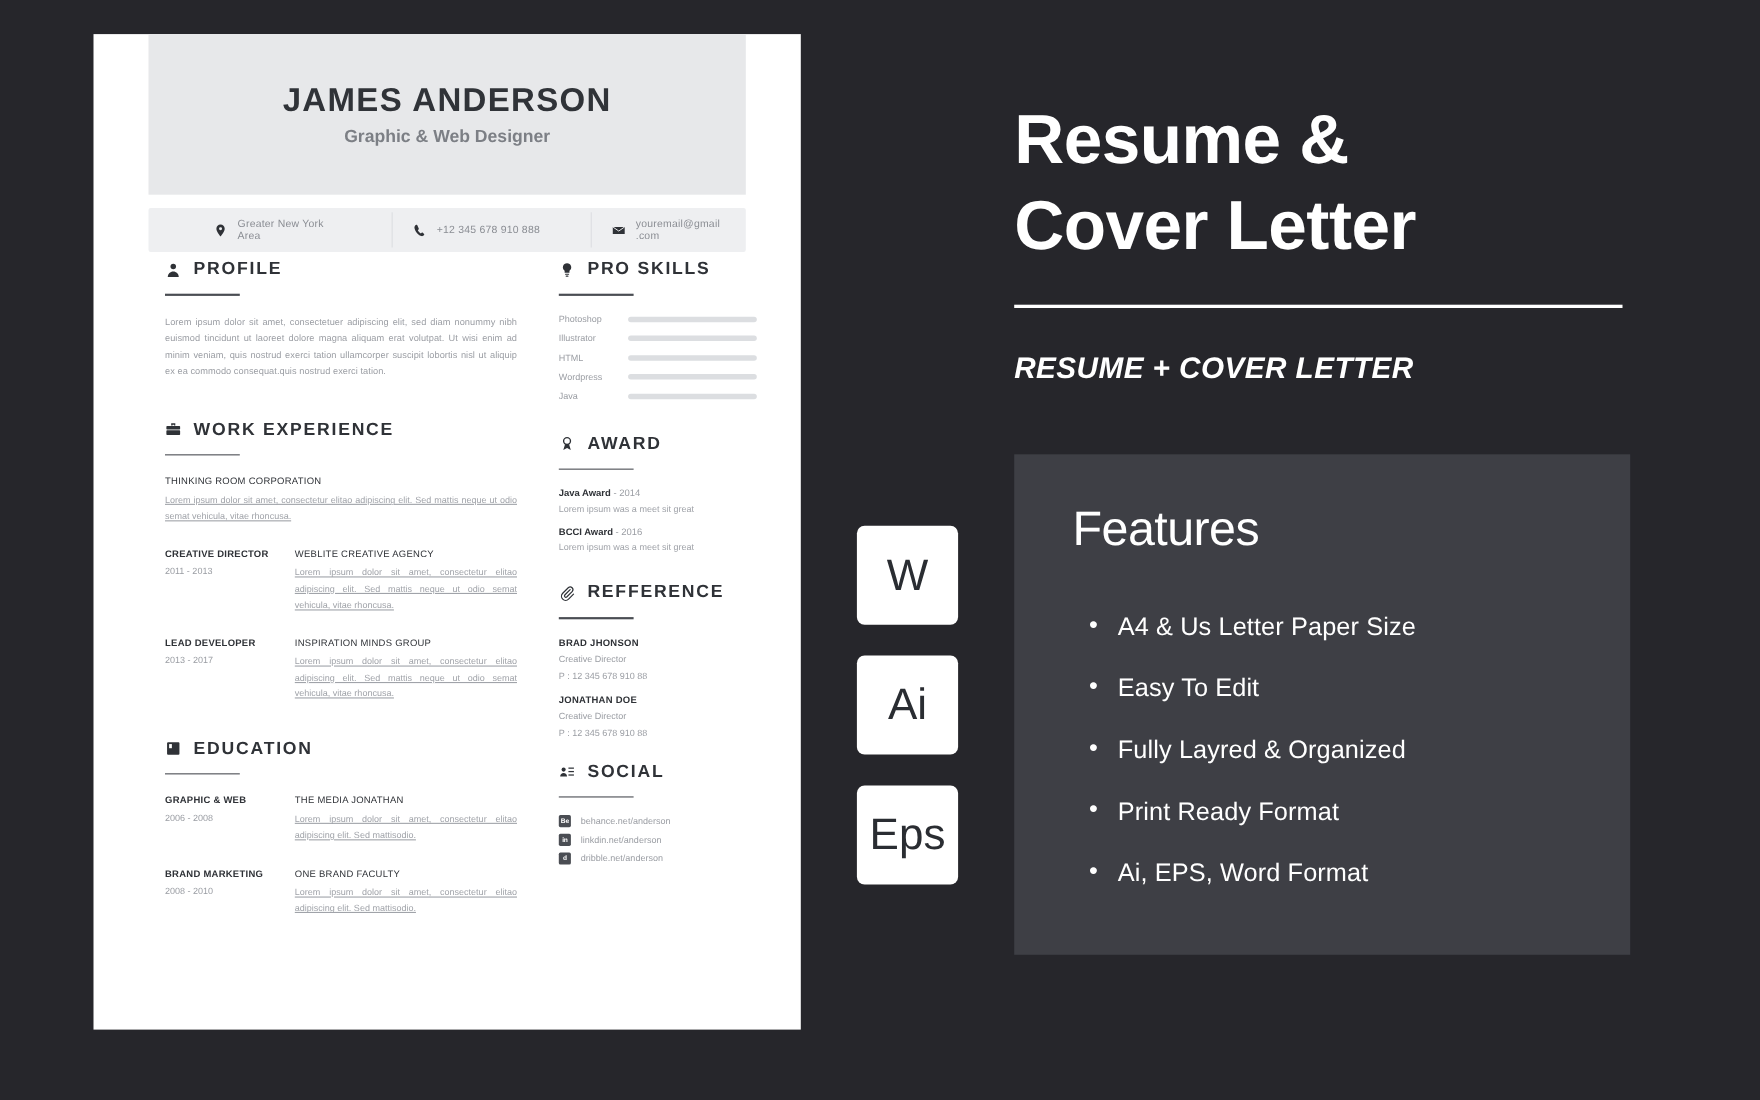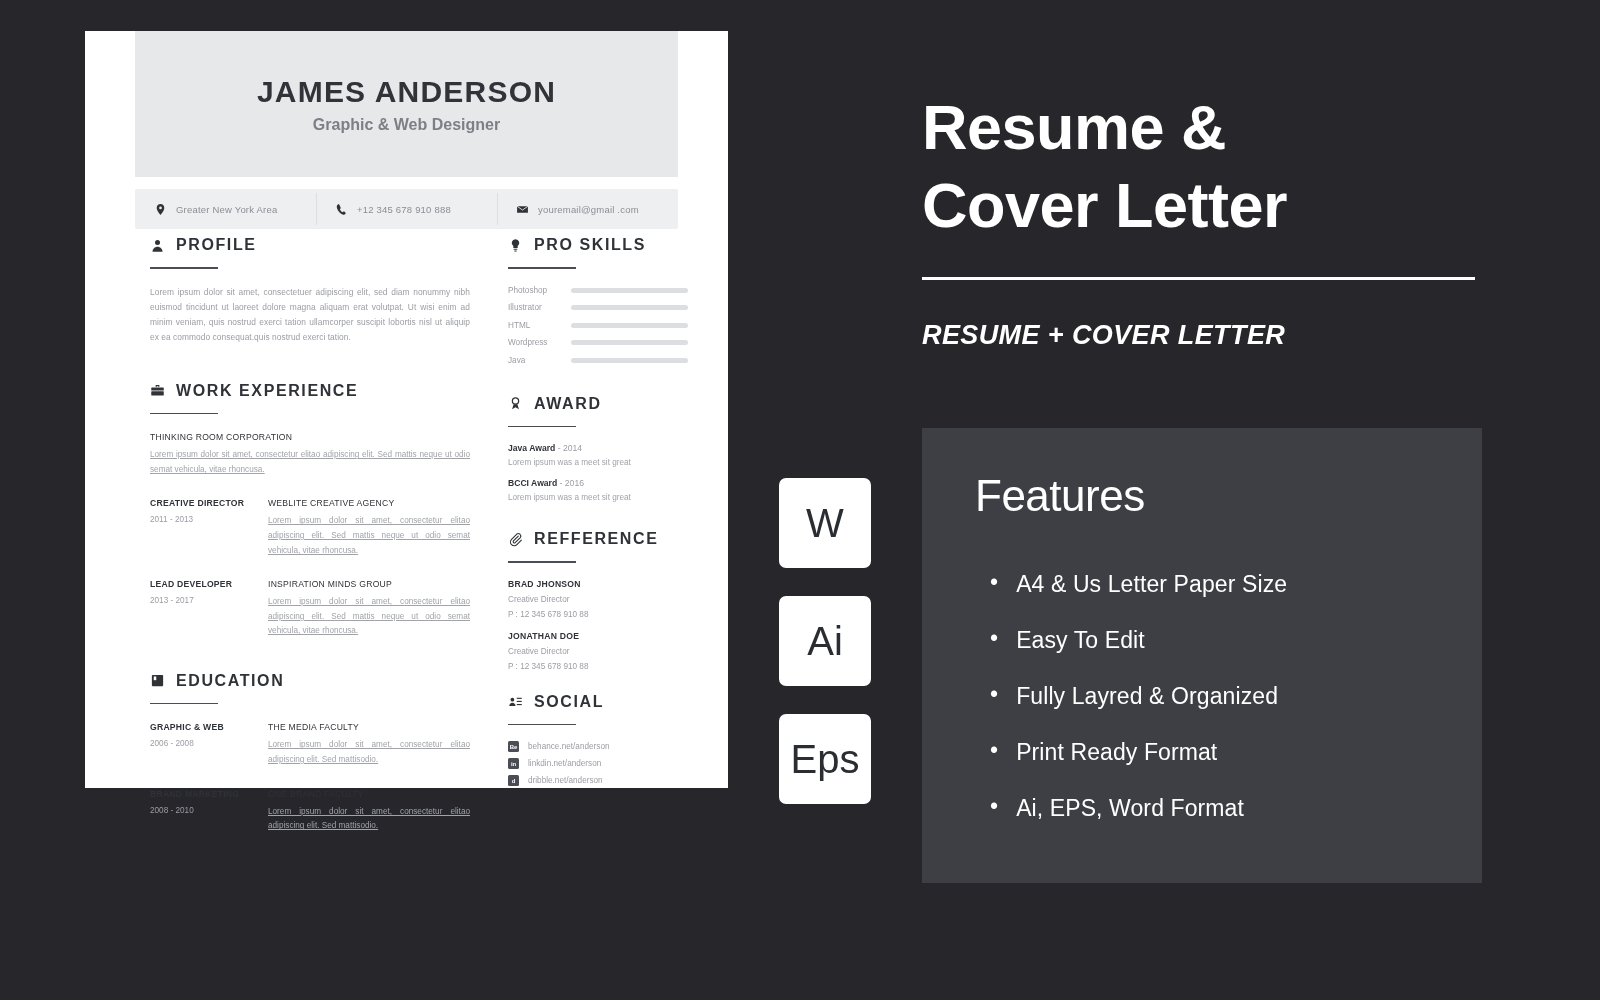--- a/index.html
+++ b/index.html
@@ -7,21 +7,21 @@
     width: 1600px; height: 1000px;
     background: #26262b;
     font-family: "Liberation Sans", sans-serif;
     overflow: hidden;
   }
   .stage { position: relative; width: 1600px; height: 1000px; background: #26262b; }
 
   
   .resume-page {
     position: absolute; left: 85px; top: 31px;
-    width: 643px; height: 757px;
+    width: 643px; height: 905px;
     background: #ffffff;
   }
   .name-block {
     position: absolute; left: 50px; top: 0px;
     width: 543px; height: 146px;
     background: #e7e8ea;
     display: flex; flex-direction: column;
     align-items: center; justify-content: center;
   }
   .name-title {
@@ -35,20 +35,21 @@
     position: absolute; left: 50px; top: 158px;
     width: 543px; height: 40px;
     background: #eeeff1;
     display: flex; align-items: stretch;
     border-radius: 2px;
   }
   .contact-item {
     flex: 1; display: flex; align-items: center; gap: 9px;
     padding-left: 19px;
     position: relative;
+    margin-left: 40px;
   }
   .contact-item + .contact-item::before {
     content: ""; position: absolute; left: 0; top: 4px; bottom: 4px;
     width: 1px; background: #dcdee1;
   }
   .contact-text { font-size: 9.5px; color: #8b8e94; letter-spacing: .2px; }
   .c-ico { width: 13px; height: 13px; display: block; flex: 0 0 13px; }
   .c-ico svg { display: block; width: 13px; height: 13px; fill: #2f3237; }
 
   .cols { position: absolute; left: 0; top: 205px; width: 643px; }
@@ -141,21 +142,21 @@
   .badges { position: absolute; left: 779px; top: 478px; }
   .badge {
     width: 92px; height: 90px; background: #ffffff; border-radius: 7px;
     display: flex; align-items: center; justify-content: center;
     margin-bottom: 28px;
     font-size: 40px; color: #2a2d32; font-weight: 400;
   }
   .badge:last-child { margin-bottom: 0; }
 
   .features-panel {
-    position: absolute; left: 922px; top: 428px;
+    position: absolute; left: 922px; top: 413px;
     width: 560px; height: 455px;
     background: #3e3f45;
   }
   .features-title {
     position: absolute; left: 53px; top: 43px;
     font-size: 44px; color: #ffffff; font-weight: 400; letter-spacing: -.5px;
   }
   .features-list { position: absolute; left: 68px; top: 143px; }
   .feature-item {
     display: flex; align-items: flex-start; gap: 18px;
@@ -276,21 +277,21 @@
             <span class="sec-title">EDUCATION</span>
           </div>
           <div class="sec-rule"></div>
           <div class="entries">
             <div class="entry">
               <div class="entry-left">
                 <div class="entry-role">GRAPHIC &amp; WEB</div>
                 <div class="entry-date">2006 - 2008</div>
               </div>
               <div class="entry-right">
-                <div class="entry-org">THE MEDIA FACULTY</div>
+                <div class="entry-org">THE MEDIA JONATHAN</div>
                 <div class="entry-desc">Lorem ipsum dolor sit amet, consectetur elitao adipiscing elit. Sed mattisodio.</div>
               </div>
             </div>
             <div class="entry">
               <div class="entry-left">
                 <div class="entry-role">BRAND MARKETING</div>
                 <div class="entry-date">2008 - 2010</div>
               </div>
               <div class="entry-right">
                 <div class="entry-org">ONE BRAND FACULTY</div>

